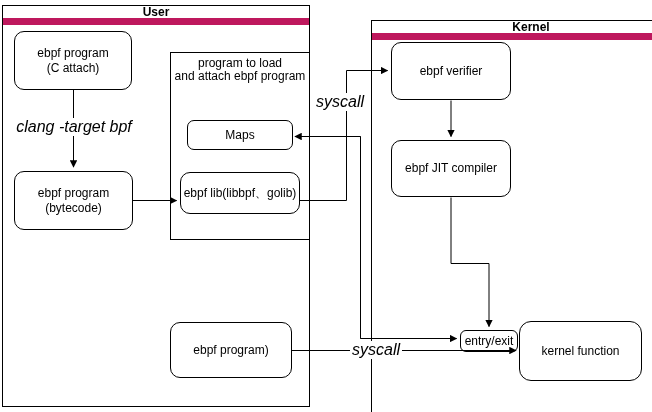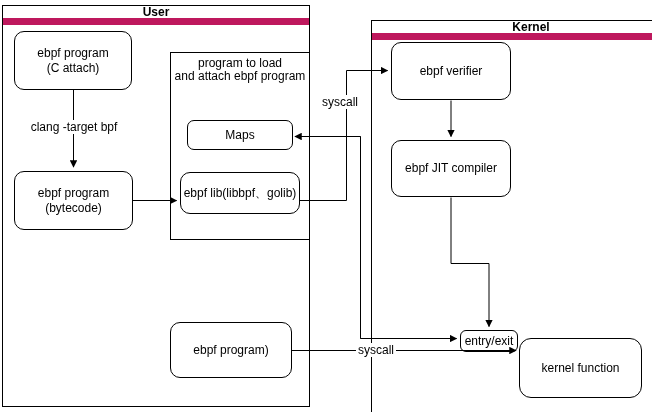--- a/index.html
+++ b/index.html
@@ -28,21 +28,21 @@
     box-sizing:border-box; z-index:15;
     display:flex; flex-direction:column; align-items:center; justify-content:flex-start;
     padding-top:4px; text-align:center; font-size:12px; line-height:13px; white-space:nowrap;
   }
   .edges {
     position:absolute; left:0; top:0; z-index:30; pointer-events:none;
   }
   .edges path { stroke:#000; stroke-width:1; fill:none; }
   .edge-label {
     position:absolute; z-index:40; transform:translate(-50%,-50%);
-    background:#ffffff; padding:0 2px; font-size:12px; white-space:nowrap;
+    background:#ffffff; padding:0 2px; font-size:16px; white-space:nowrap;font-style:italic;
   }
 </style>
 </head>
 <body>
 
 <div class="panel" style="left:2px; top:5px; width:308px; height:402px;">
   <div class="panel-header">
     <span>User</span>
   </div>
 </div>
@@ -85,21 +85,21 @@
 </div>
 
 <div class="node" style="left:391px; top:140px; width:120px; height:57px; border-radius:10px;">
   <span>ebpf JIT compiler</span>
 </div>
 
 <div class="node" style="left:460px; top:330px; width:58px; height:22px; border-radius:6px;">
   <span>entry/exit</span>
 </div>
 
-<div class="node" style="left:519px; top:321px; width:123px; height:60px; border-radius:12px;margin-top:17px;">
+<div class="node" style="left:519px; top:321px; width:123px; height:60px; border-radius:12px;">
   <span>kernel function</span>
 </div>
 
 <svg class="edges" width="652" height="412" viewBox="0 0 652 412">
   <defs>
     <marker id="arr" viewBox="0 0 10 10" refX="9" refY="5" markerWidth="7.5" markerHeight="7.5" orient="auto">
       <path d="M0,0 L10,5 L0,10 Z" style="fill:#000; stroke:none;"></path>
     </marker>
   </defs>
 

